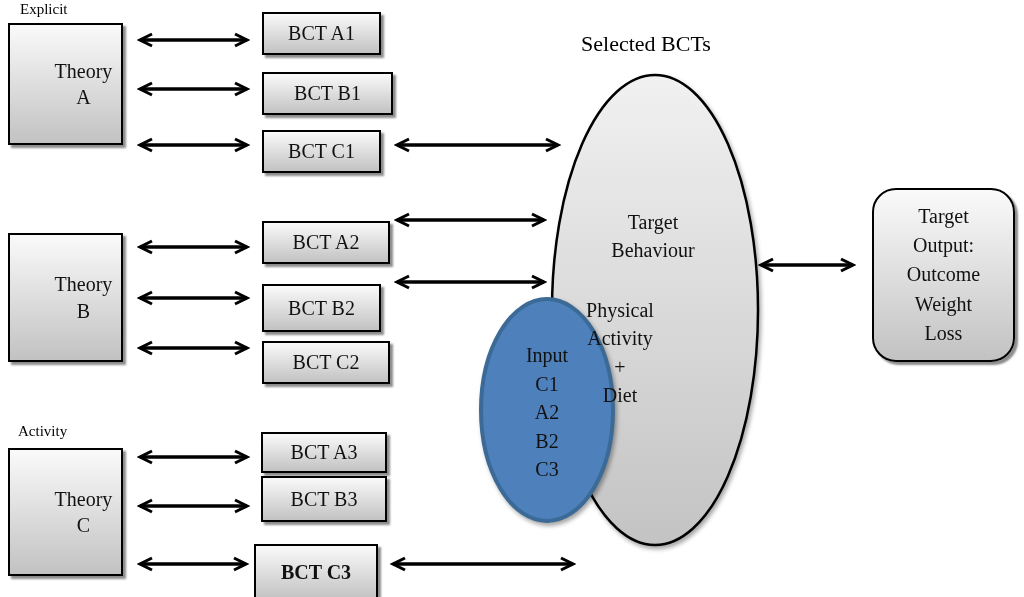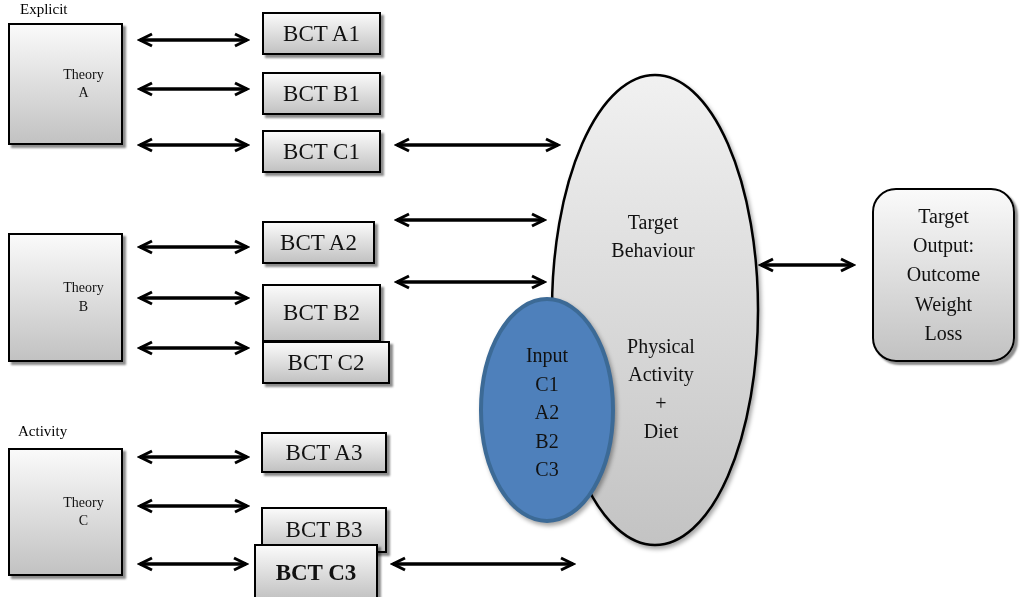--- a/index.html
+++ b/index.html
@@ -9,22 +9,22 @@
   }
   .layer { position:absolute; left:0; top:0; }
   .lbl { position:absolute; font-size:15px; color:#000; }
   .box {
     position:absolute; box-sizing:border-box;
     background:linear-gradient(180deg, var(--box-gradient-top,#fafafa) 0%, var(--box-gradient-bottom,#c2c2c2) 100%);
     border:2px solid #000; box-shadow:3px 3px 2px rgba(0,0,0,0.45);
     display:flex; align-items:center; justify-content:center;
     text-align:center; white-space:pre-line;
   }
-  .theory { font-size:14px; line-height:1.32; border-width:2.5px;padding-left:36px; }
-  .bct { font-size:23px; }
+  .theory { font-size:20px; line-height:1.32; border-width:2.5px;padding-left:36px; }
+  .bct { font-size:20px; }
   .outbox {
     position:absolute; box-sizing:border-box; border:2.5px solid #000; border-radius:24px;
     background:linear-gradient(180deg, var(--box-gradient-top,#f5f5f5) 0%, var(--box-gradient-bottom,#c6c6c6) 100%);
     box-shadow:3px 3px 2px rgba(0,0,0,0.45);
     display:flex; align-items:center; justify-content:center;
     text-align:center; white-space:pre-line; font-size:20px; line-height:1.46;
   }
   .etext { position:absolute; text-align:center; white-space:pre-line; font-size:20px; line-height:1.42; }
   .gray-ellipse { fill:url(#grayGrad); stroke:#000; stroke-width:2.5; }
   .blue-ellipse { fill:var(--input-fill,#4e80bb); stroke:var(--input-border,#3c6a96); stroke-width:4; }
@@ -68,41 +68,42 @@
       <line class="arrow" x1="397" y1="220" x2="544" y2="220" marker-start="url(#ah)" marker-end="url(#ah)"></line>
       <line class="arrow" x1="397" y1="282" x2="544" y2="282" marker-start="url(#ah)" marker-end="url(#ah)"></line>
       <line class="arrow" x1="393" y1="564" x2="573" y2="564" marker-start="url(#ah)" marker-end="url(#ah)"></line>
     </g>
 
     <line class="arrow" x1="761" y1="265" x2="853" y2="265" marker-start="url(#ah)" marker-end="url(#ah)"></line>
   </svg>
 
   <div class="lbl" style="left:20px; top:1px;">Explicit</div>
   <div class="lbl" style="left:18px; top:423px;">Activity</div>
+  <div class="lbl" style="left:556px; top:31px; width:180px; text-align:center; font-size:22px;">Selected BCTs</div>
 
   <div class="box theory" style="left:8px; top:23px; width:115px; height:122px;">Theory
 A</div>
   <div class="box theory" style="left:8px; top:233px; width:115px; height:129px;">Theory
 B</div>
   <div class="box theory" style="left:8px; top:448px; width:115px; height:128px;">Theory
 C</div>
 
   <div class="box bct" style="left:262px; top:12px;  width:119px; height:43px;">BCT A1</div>
-  <div class="box bct" style="left:262px; top:72px;  width:119px; height:43px;text-align:right;">BCT B1</div>
+  <div class="box bct" style="left:262px; top:72px;  width:131px; height:43px;text-align:right;">BCT B1</div>
   <div class="box bct" style="left:262px; top:130px; width:119px; height:43px;">BCT C1</div>
-  <div class="box bct" style="left:262px; top:221px; width:113px; height:43px;">BCT A2</div>
-  <div class="box bct" style="left:262px; top:284px; width:119px; height:58px;">BCT B2</div>
+  <div class="box bct" style="left:262px; top:221px; width:128px; height:43px;">BCT A2</div>
+  <div class="box bct" style="left:262px; top:284px; width:119px; height:48px;">BCT B2</div>
   <div class="box bct" style="left:262px; top:341px; width:128px; height:43px;">BCT C2</div>
   <div class="box bct" style="left:261px; top:432px; width:126px; height:41px;">BCT A3</div>
-  <div class="box bct" style="left:261px; top:507px; width:126px; height:46px;font-family:Liberation Serif, serif;">BCT B3</div>
+  <div class="box bct" style="left:261px; top:476px; width:126px; height:46px;font-family:Liberation Serif, serif;">BCT B3</div>
   <div class="box bct" style="left:254px; top:544px; width:124px; height:57px;font-weight:bold;">BCT C3</div>
 
   <div class="etext" style="left:573px; top:208px; width:160px;">Target
 Behaviour</div>
-  <div class="etext" style="left:581px; top:296px; width:160px;margin-top:36px;">Physical
+  <div class="etext" style="left:540px; top:296px; width:160px;">Physical
 Activity
 +
 Diet</div>
 
   <div class="etext" style="left:487px; top:341px; width:120px; line-height:1.43;">Input
 C1
 A2
 B2
 C3</div>
 

